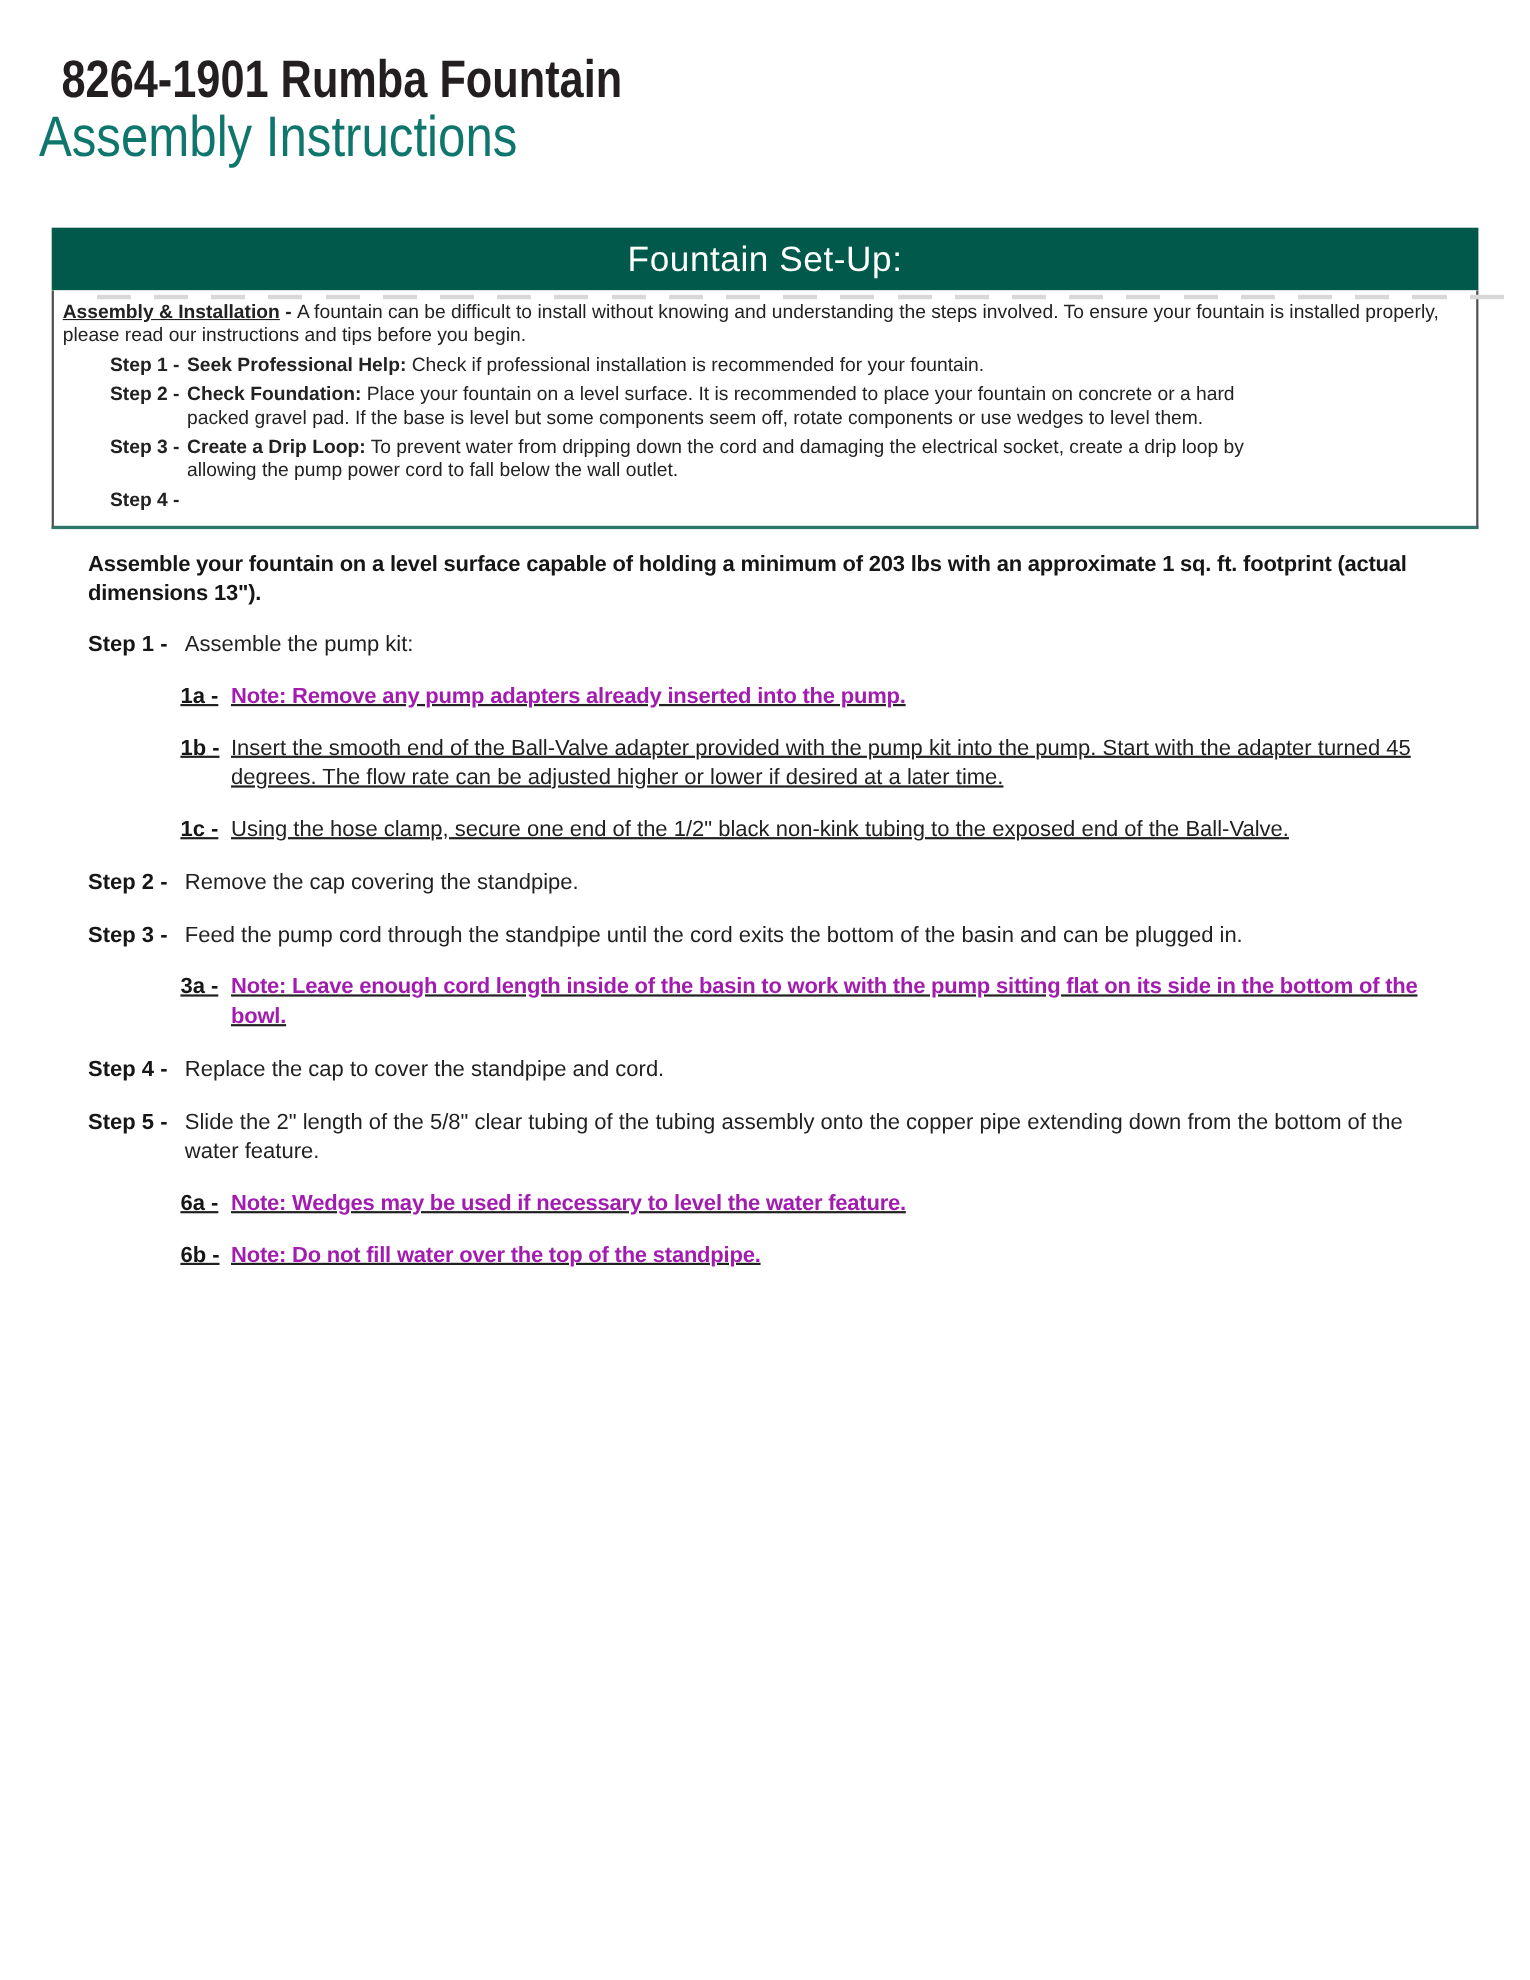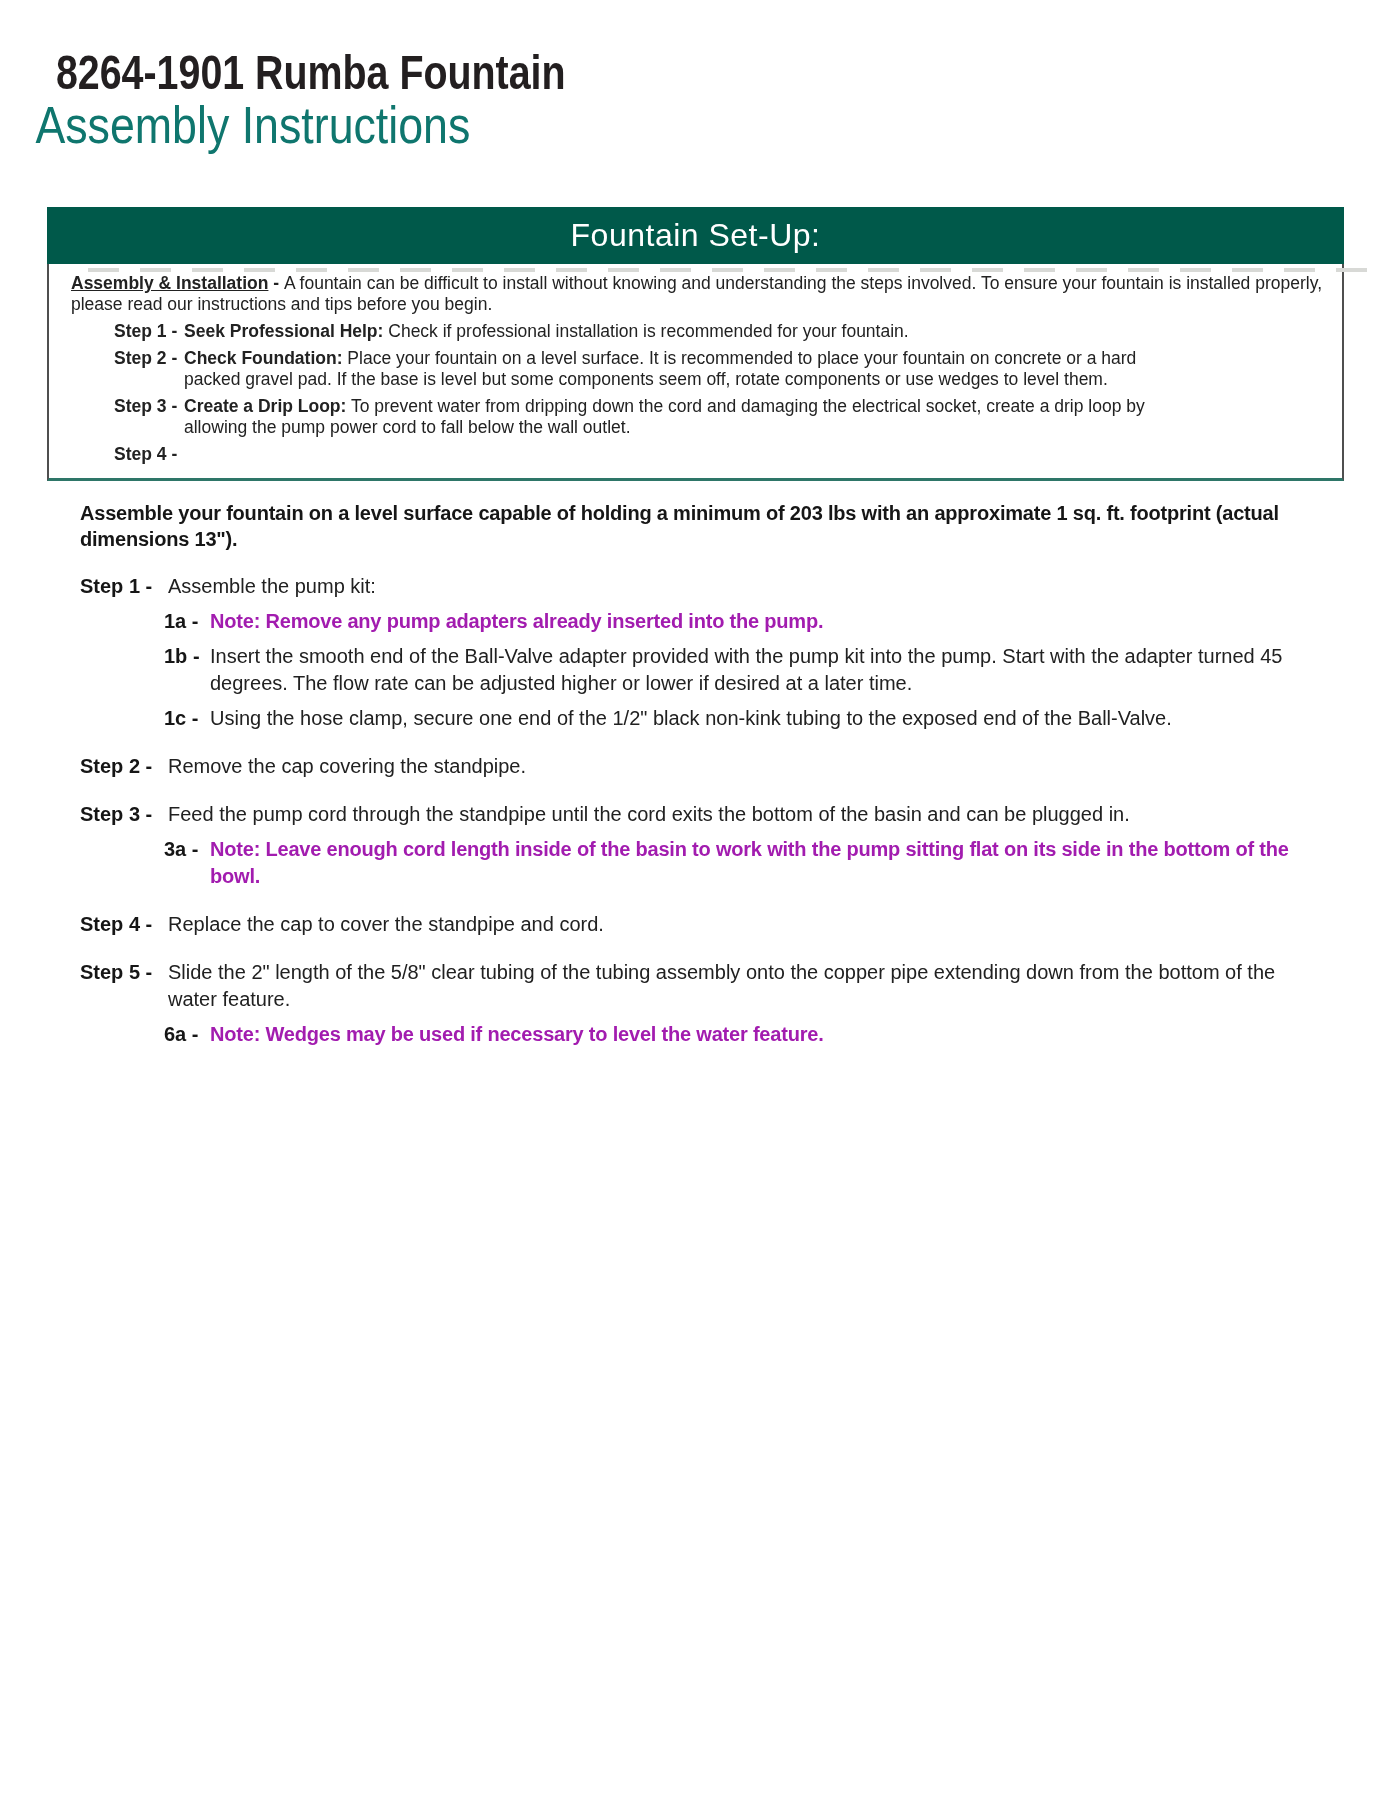--- a/index.html
+++ b/index.html
@@ -34,41 +34,41 @@
 
   
   .setup-box{width:1297px;margin:57px auto 0;}
   .setup-header{
     background:#00594a;color:#ffffff;height:57px;line-height:57px;
     text-align:center;font-size:32px;font-weight:400;letter-spacing:.5px;
   }
   .setup-body{
     border:2px solid #4f4f4f;border-top:none;border-bottom:3px solid #2e7668;
     background:#ffffff;
-    padding:9px 16px 13px 22px;
+    padding:9px 16px 13px 8px;
     font-size:17.5px;line-height:21px;color:#222222;
   }
   .box-intro{margin:0;}
   .box-intro .lead{font-weight:700;text-decoration:underline;}
   .box-intro .sep{font-weight:700;}
   .bstep{display:flex;margin:6px 0 0 43px;}
   .blabel{flex:none;width:70px;font-weight:700;}
   .btext{flex:1;max-width:985px;}
   .bname{font-weight:700;}
 
   
   .assembly-intro{
     margin:19px 80px 15px 80px;
     font-size:20px;line-height:26px;font-weight:700;letter-spacing:-0.2px;color:#161616;
   }
   .msteps{margin:0 80px 0 80px;font-size:20px;line-height:27px;color:#212121;}
   .mstep{display:flex;margin-top:21px;}
   .mlabel{flex:none;width:88px;font-weight:700;color:#161616;}
   .mtext{flex:1;}
-  .sstep{display:flex;margin:8px 0 0 84px;}
+  .sstep{display:flex;margin:20px 0 0 84px;text-decoration:underline;}
   .slabel{flex:none;width:46px;font-weight:700;color:#161616;}
   .stext{flex:1;}
   .sstep.note .stext{font-weight:700;color:#a21caf;letter-spacing:-0.2px;}
 </style>
 </head>
 <body>
 
 <div class="page">
 
   <div class="titles">
@@ -143,15 +143,19 @@
 
     <div class="mstep">
       <span class="mlabel">Step 5 -</span>
       <span class="mtext">Slide the 2" length of the 5/8" clear tubing of the tubing assembly onto the copper pipe extending down from the bottom of the water feature.</span>
     </div>
 
     <div class="sstep note">
       <span class="slabel">6a -</span>
       <span class="stext">Note: Wedges may be used if necessary to level the water feature.</span>
     </div>
+    <div class="sstep note">
+      <span class="slabel">6b -</span>
+      <span class="stext">Note: Do not fill water over the top of the standpipe.</span>
+    </div>
 
   </div>
 </div>
 
 </body></html>

